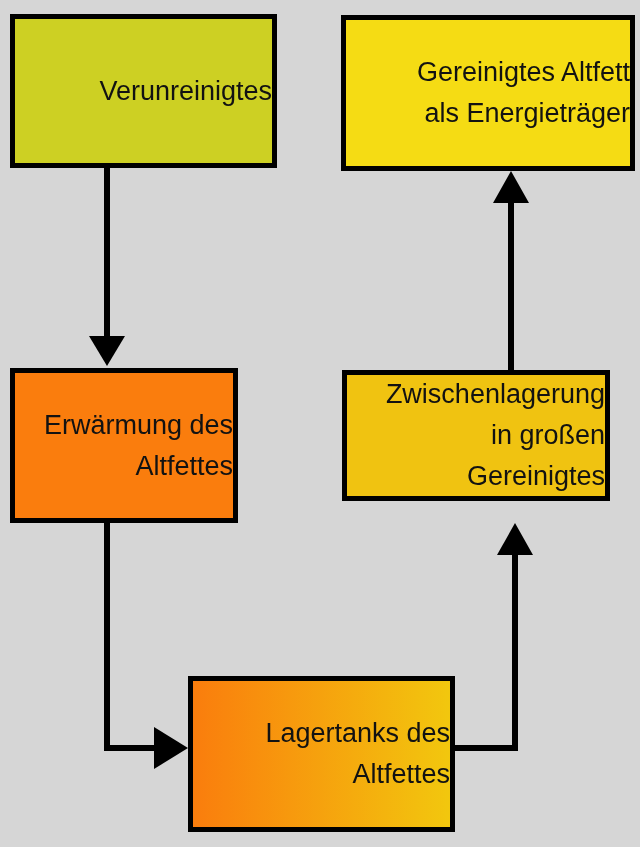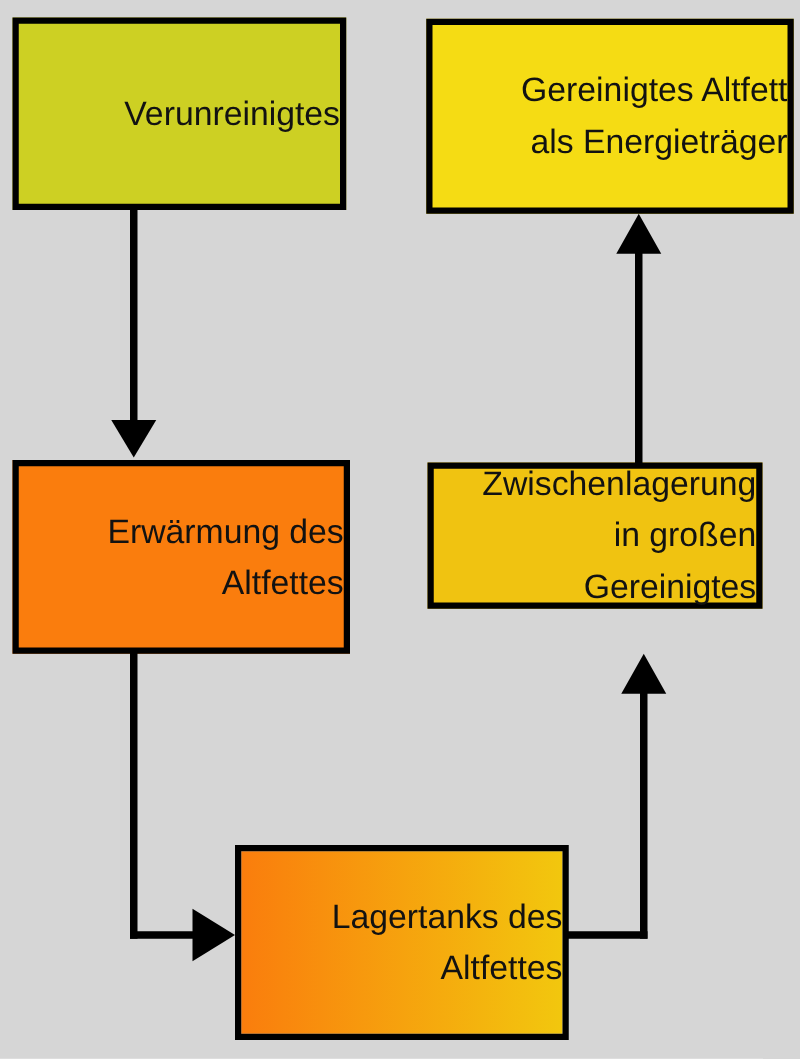--- a/index.html
+++ b/index.html
@@ -25,22 +25,22 @@
     text-align: center;
     color: #121212;
     font-size: 27px;
     line-height: 41px;
   }
   .node .line {
     white-space: nowrap;
   }
   .node0 { left: 10px;  top: 14px;  width: 267px; height: 154px; }
   .node1 { left: 341px; top: 15px;  width: 294px; height: 156px; }
-  .node2 { left: 10px;  top: 368px; width: 270px; height: 155px; }
-  .node3 { left: 342px; top: 370px; width: 268px; height: 117px; }
+  .node2 { left: 10px;  top: 368px; width: 228px; height: 155px; }
+  .node3 { left: 342px; top: 370px; width: 268px; height: 131px; }
   .node4 { left: 188px; top: 676px; width: 267px; height: 156px; }
 
   .seg {
     position: absolute;
     background: #000;
   }
   
   .e1-line { left: 104px; top: 166px; width: 6px; height: 172px; }
   .e1-head {
     position: absolute; left: 89px; top: 336px; width: 0; height: 0;

